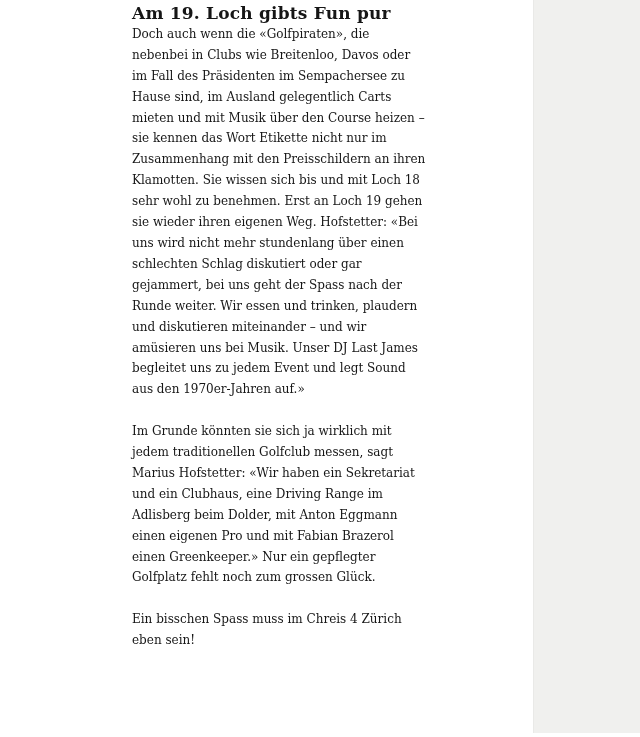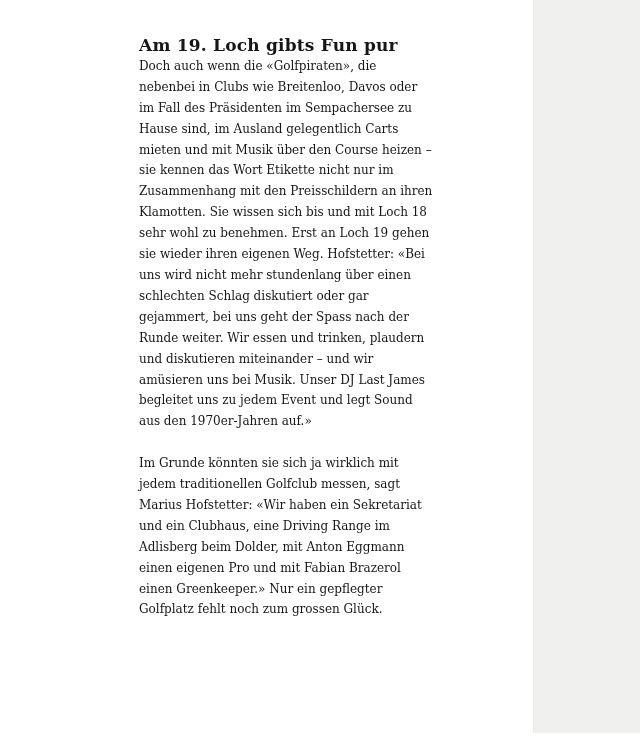--- a/index.html
+++ b/index.html
@@ -26,24 +26,23 @@
     position: absolute;
     left: 533px;
     top: 0;
     width: 107px;
     height: 733px;
     background: var(--gutter);
     border-left: 1px solid #e9e9e7;
   }
   .content {
     position: absolute;
-    left: 139px;
+    left: 132px;
     top: 3px;
     width: 420px;
-    margin-top: 32px;
   }
   .heading {
     font-size: 17px;
     font-weight: bold;
     line-height: 20.9px;
     letter-spacing: 0.2px;
     white-space: pre-wrap;
   }
   .para {
     font-size: 12px;
@@ -80,15 +79,17 @@
 begleitet uns zu jedem Event und legt Sound
 aus den 1970er-Jahren auf.»</p>
     <p class="para">Im Grunde könnten sie sich ja wirklich mit
 jedem traditionellen Golfclub messen, sagt
 Marius Hofstetter: «Wir haben ein Sekretariat
 und ein Clubhaus, eine Driving Range im
 Adlisberg beim Dolder, mit Anton Eggmann
 einen eigenen Pro und mit Fabian Brazerol
 einen Greenkeeper.» Nur ein gepflegter
 Golfplatz fehlt noch zum grossen Glück.</p>
+    <p class="para">Ein bisschen Spass muss im Chreis 4 Zürich
+eben sein!</p>
   </div>
   <div class="right-gutter"></div>
 </div>
 
 </body></html>

